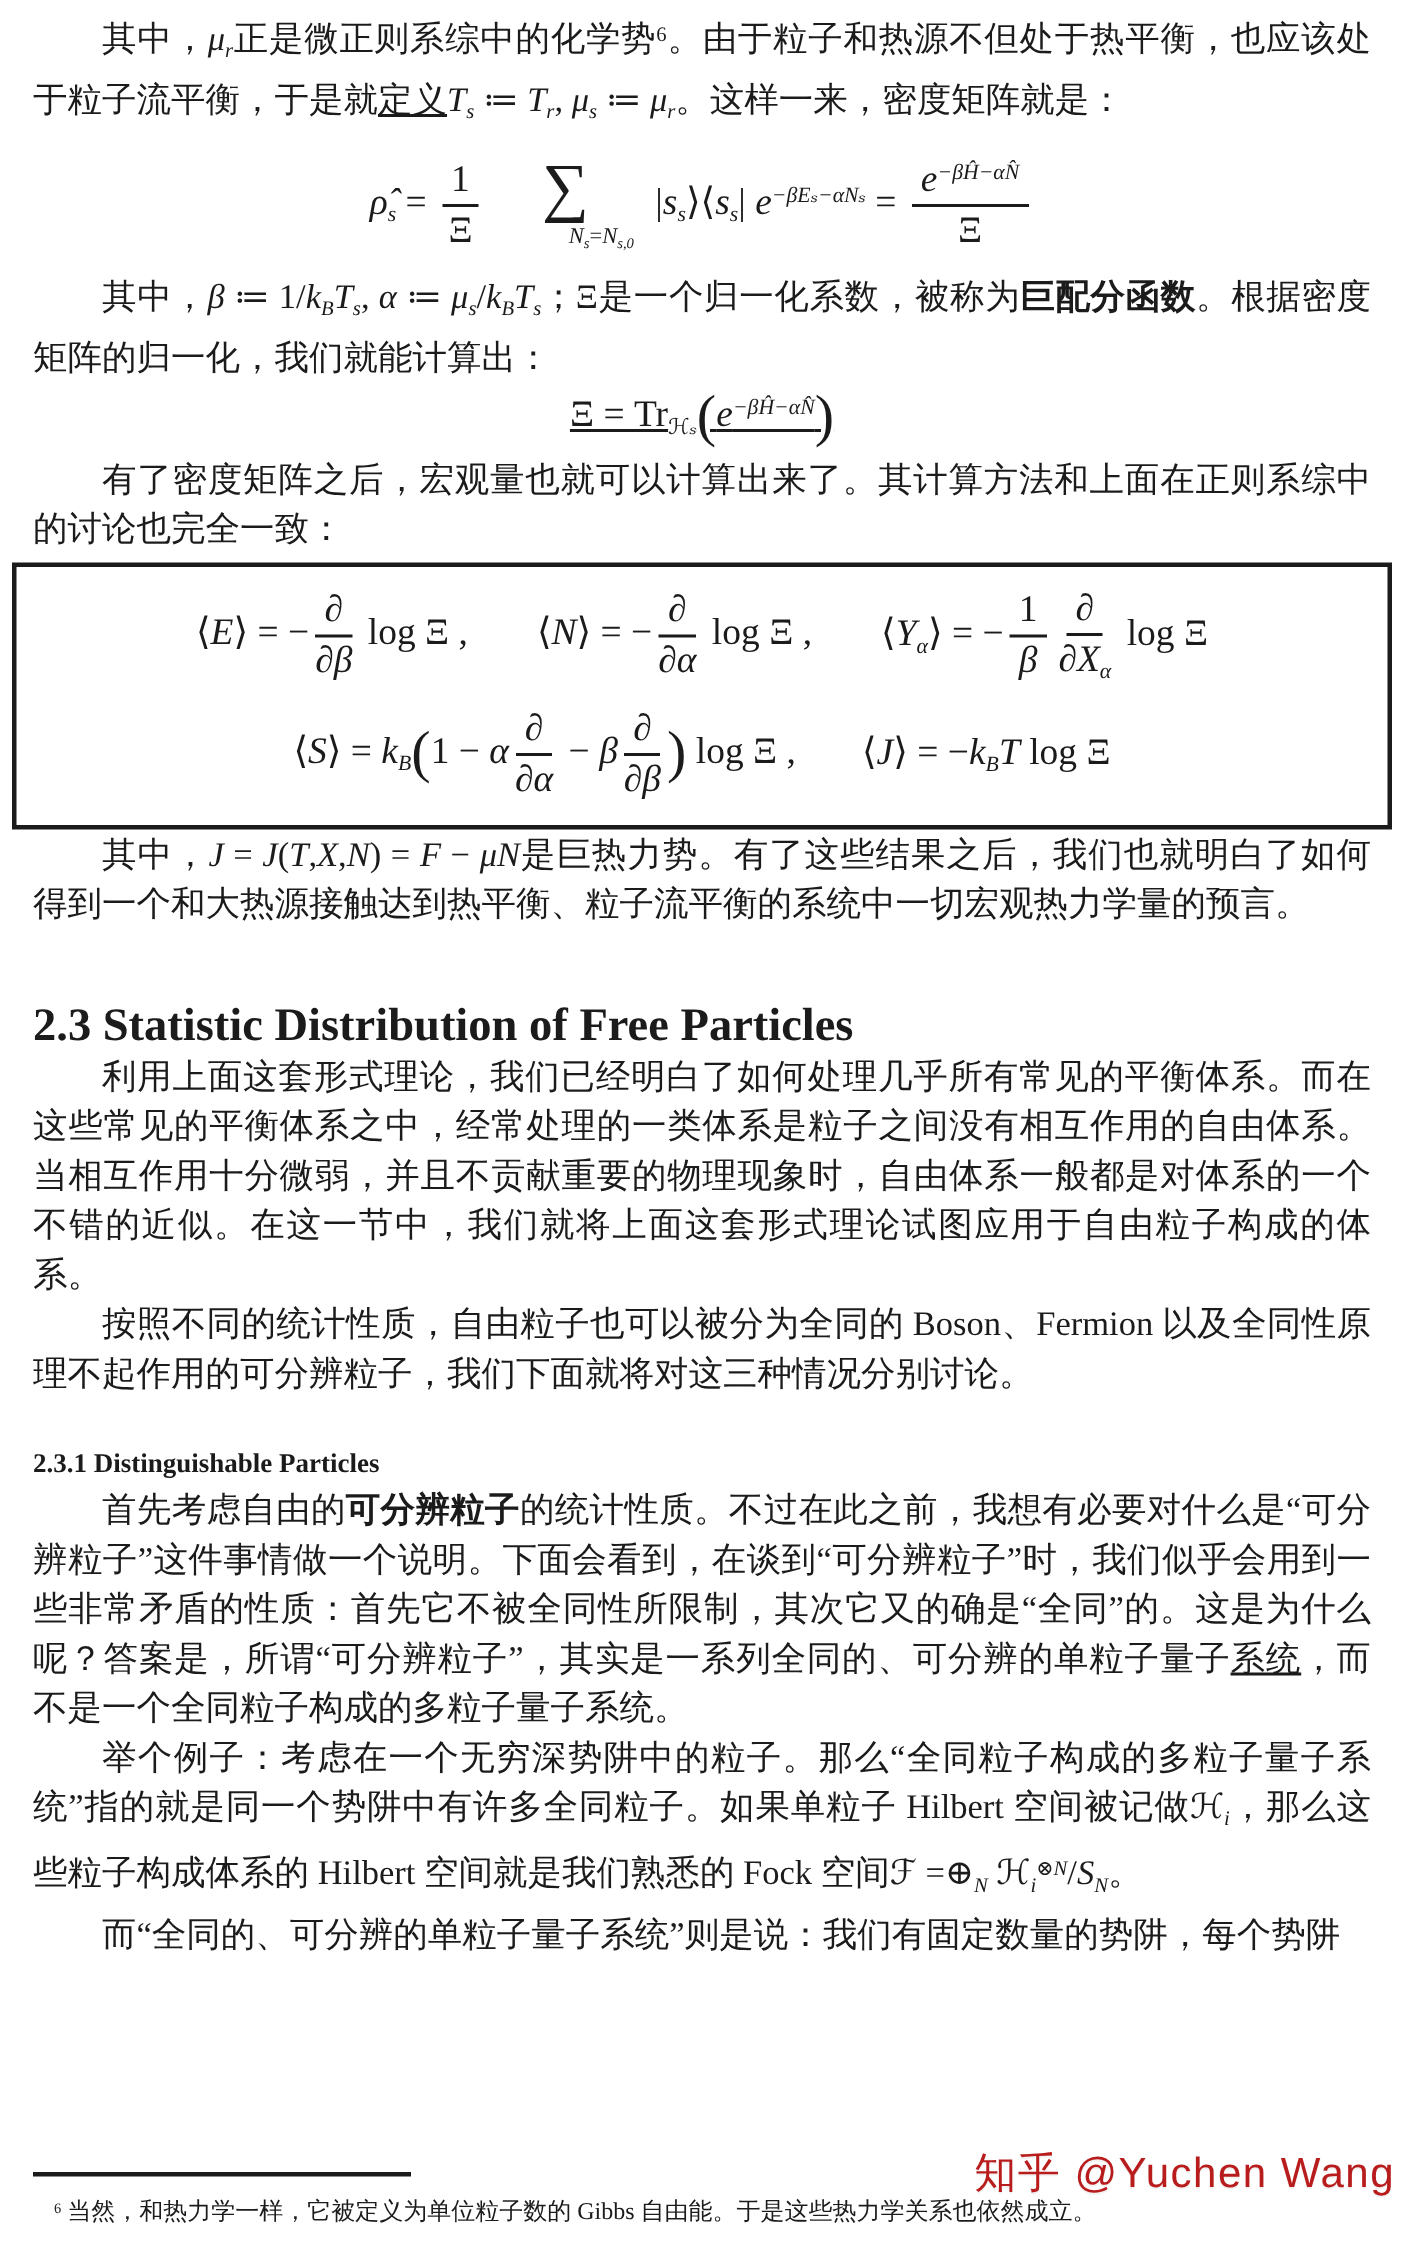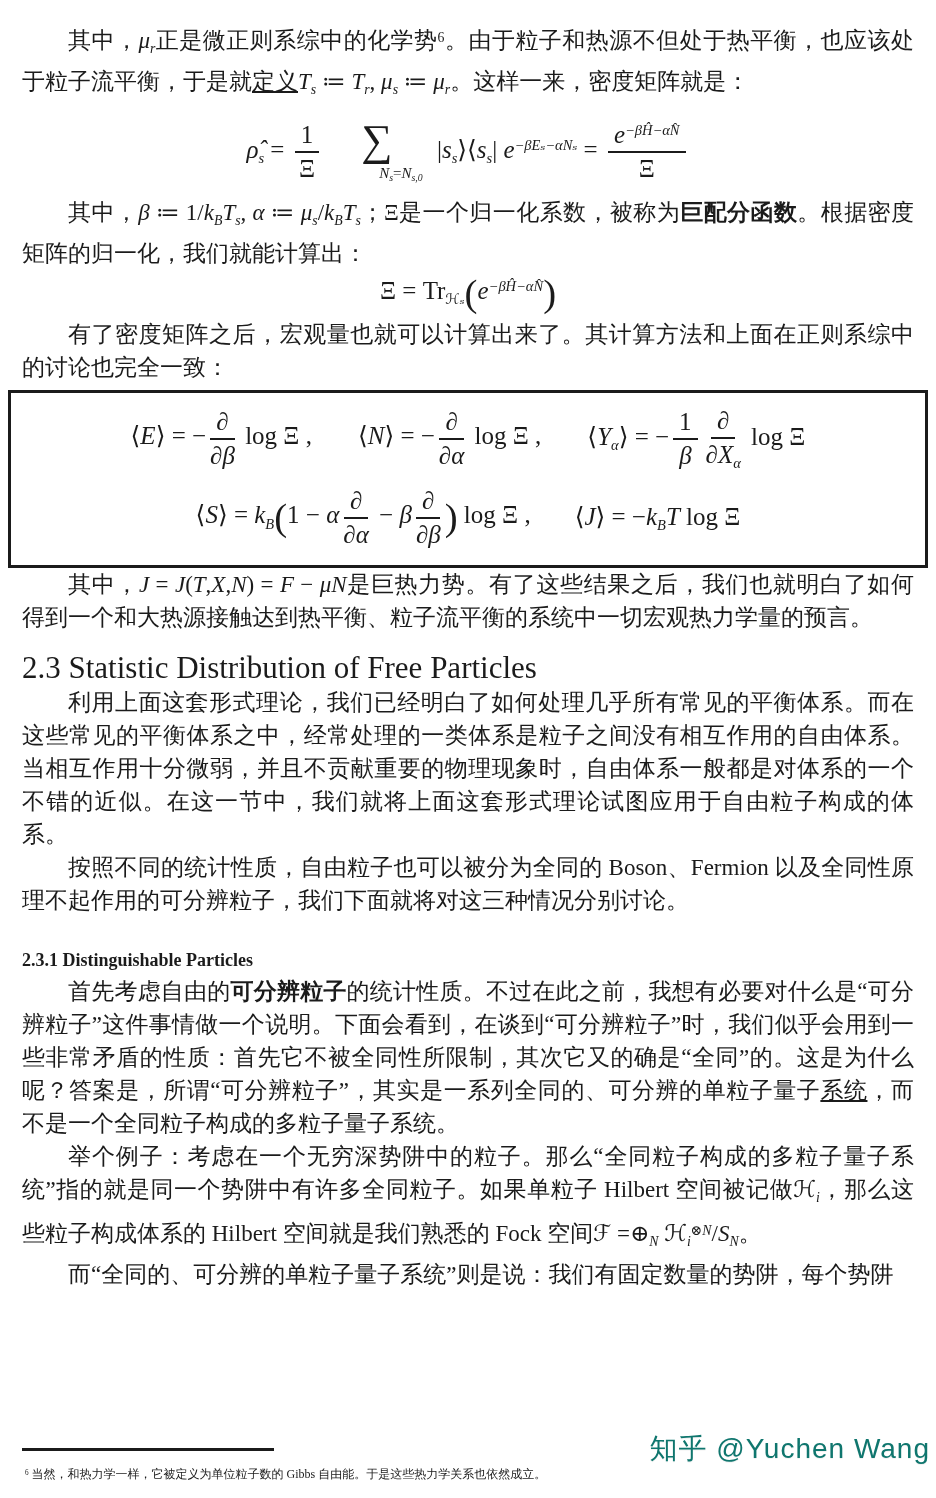--- a/index.html
+++ b/index.html
@@ -3,21 +3,21 @@
 <meta charset="utf-8">
 <style>
   html,body { margin:0; padding:0; background:#ffffff; }
   body {
     width:936px; height:1498px;
     font-family:"Liberation Serif","DejaVu Serif","DejaVu Sans",serif;
     color:#1b1b1b;
     position:relative;
     overflow:hidden;
   }
-  .page { position:relative; width:936px; height:1498px; box-sizing:border-box; padding:21px 22px 0 22px; }
+  .page { position:relative; width:936px; height:1498px; box-sizing:border-box; padding:6px 22px 0 22px; }
 
   p.body {
     margin:0; font-size:23px; line-height:33px;
     text-align:justify; text-indent:46px;
     word-break:break-all;
   }
   sub { font-size:0.6em; vertical-align:-0.35em; }
   sup { font-size:0.6em; vertical-align:0.45em; }
   .var { font-style:italic; }
 
@@ -31,52 +31,52 @@
   .frac { display:inline-flex; flex-direction:column; align-items:center; vertical-align:middle; margin:0 4px; }
   .fnum { display:block; padding:1px 6px 3px; border-bottom:2px solid #1b1b1b; line-height:1.05; }
   .fden { display:block; padding-top:3px; line-height:1.05; }
   .sum { display:inline-flex; flex-direction:column; align-items:center; vertical-align:middle; margin:0 8px; }
   .sg { font-size:1.75em; line-height:0.95; font-style:normal; }
   .lm { font-size:0.6em; line-height:1.1; margin-top:3px;margin-left:48px; }
   .lm sub { font-size:0.65em; }
   .bigp { font-size:1.55em; font-style:normal; vertical-align:middle; line-height:0.9; }
 
   .f1 { margin:6px 0 4px; min-height:80px; display:flex; align-items:center; justify-content:center; }
-  .f2 { margin:4px 0; min-height:40px; display:flex; align-items:center; justify-content:center; }
+  .f2 { margin:4px 0; min-height:40px; display:flex; align-items:center; justify-content:center;text-decoration:underline; }
 
   .formula-box {
     margin:6px -14px 0;
     border:3px solid #1b1b1b;
     padding:14px 6px 16px;
   }
   .box-row { display:flex; justify-content:center; align-items:center; gap:46px; }
   .box-row + .box-row { margin-top:16px;gap:44px; }
 
   h2.sec {
-    margin:16px 0 0; font-size:31px; line-height:36px; font-weight:normal;
+    margin:46px 0 0; font-size:31px; line-height:36px; font-weight:bold;
   }
   h3.subsec {
     margin:28px 0 0; font-size:18px; line-height:30px; font-weight:bold;
   }
   .mt22 { margin-top:22px; }
   .mt8  { margin-top:8px; }
   .mt6  { margin-top:6px; }
   .mt4  { margin-top:4px; }
   .mt24 { margin-top:24px; }
 
   .footnote-block { position:absolute; left:22px; right:22px; top:1448px; }
   .footnote-rule { width:252px; height:3px; background:#1b1b1b; }
   p.footnote {
-    margin:10px 3px 0; font-size:12px; line-height:24px; text-indent:0;
+    margin:10px 14px 0; font-size:16px; line-height:24px; text-indent:0;
     text-align:left;
   }
   .watermark {
     position:absolute; top:1430px; right:6px;
     font-family:"Liberation Sans","DejaVu Sans",sans-serif;
-    font-size:28px; letter-spacing:1px; color:#0f766e;
+    font-size:28px; letter-spacing:1px; color:#b91c1c;
     text-shadow:0 1px 0 #f2f2f2;
     white-space:nowrap;
   }
 </style>
 </head>
 <body>
 
 <div class="page">
 
   <p class="body">其中，<span class="var">μ</span><sub class="var">r</sub>正是微正则系综中的化学势<sup>6</sup>。由于粒子和热源不但处于热平衡，也应该处于粒子流平衡，于是就<span style="text-decoration: underline;">定义</span><span class="var">T</span><sub class="var">s</sub> ≔ <span class="var">T</span><sub class="var">r</sub>, <span class="var">μ</span><sub class="var">s</sub> ≔ <span class="var">μ</span><sub class="var">r</sub>。这样一来，密度矩阵就是：</p>

